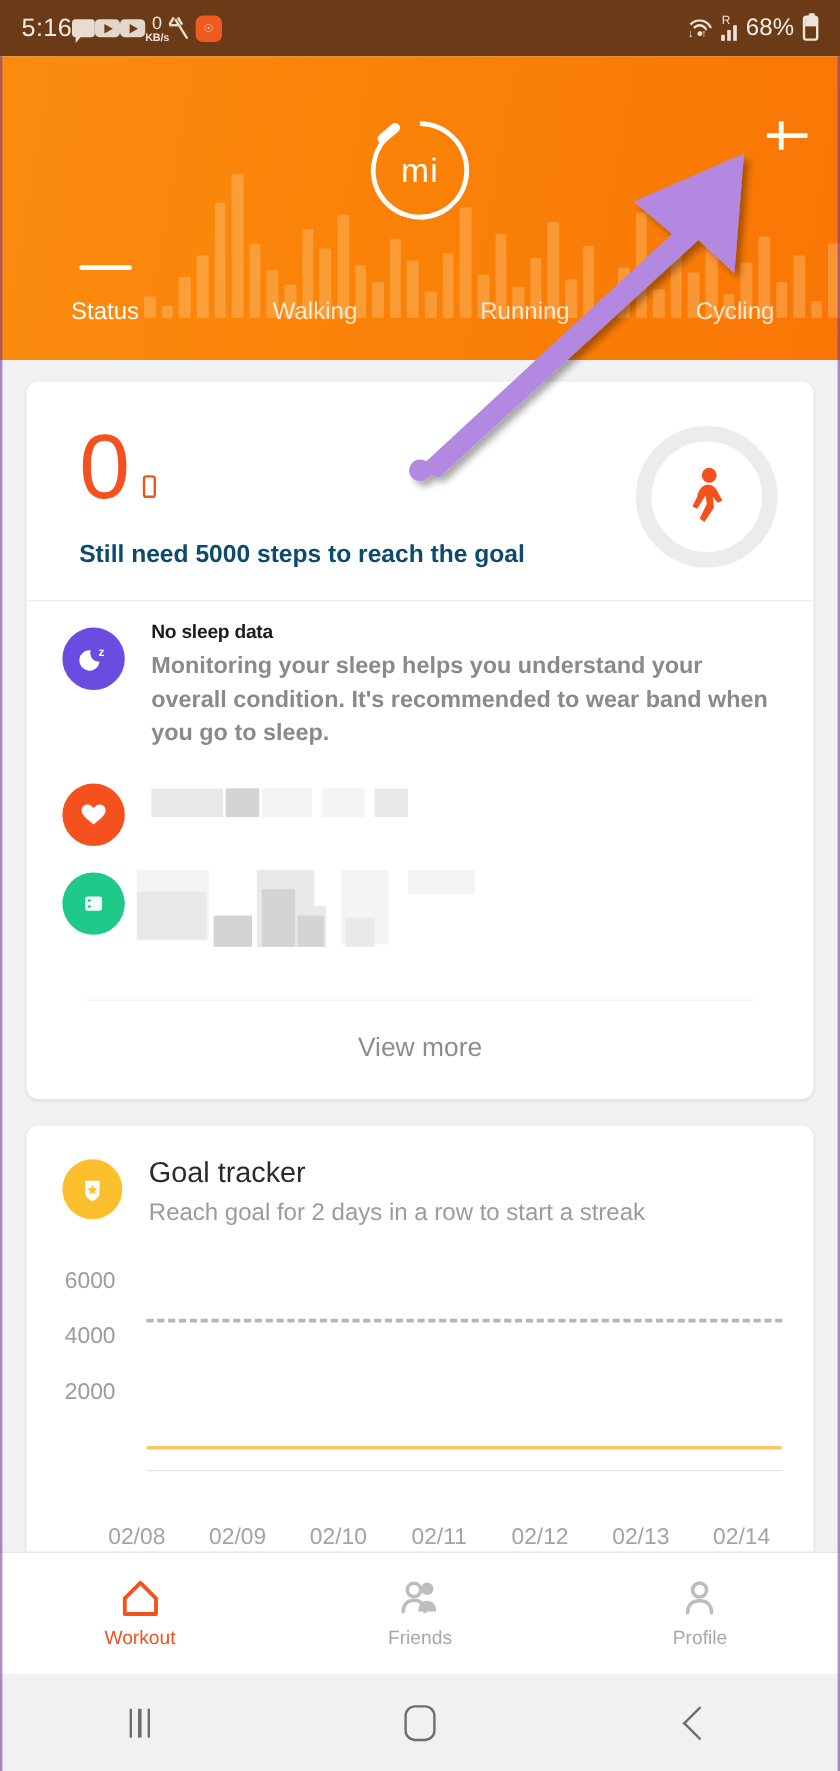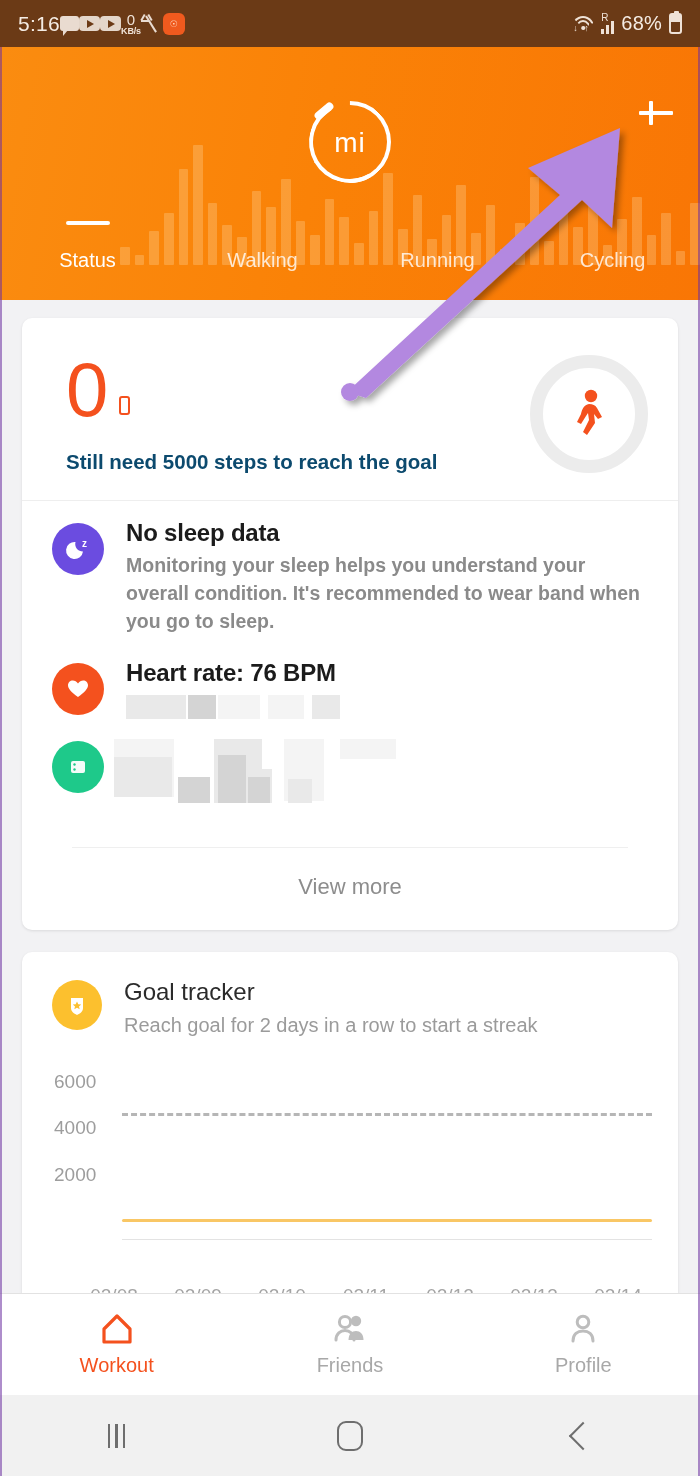--- a/index.html
+++ b/index.html
@@ -352,21 +352,21 @@
     display: flex;
     align-items: center;
     justify-content: center;
     margin-top: 4px;
   }
   .badge-sleep { background: #6b4ce0; }
   .badge-heart { background: #f4511e; border-bottom-left-radius: 6px; }
   .badge-green { background: #1ec98a; border-bottom-right-radius: 6px;}
   .entry .etext { flex: 1; min-width: 0; }
   .entry .etitle {
-    font-size: 24px;
+    font-size: 16px;
     color: #1b1b1b;
     font-weight: bold;
     letter-spacing: -0.2px;
   }
   .entry .edesc {
     font-size: 19.5px;
     color: #8a8a8a;
     font-weight: bold;
     line-height: 1.42;
     margin-top: 5px;
@@ -472,21 +472,21 @@
   }
   .navitem {
     flex: 1;
     display: flex;
     flex-direction: column;
     align-items: center;
     justify-content: center;
     gap: 9px;
     cursor: pointer;
   }
-  .navitem .nlabel { font-size: 20px; color: #a8a8a8; }
+  .navitem .nlabel { font-size: 16px; color: #a8a8a8; }
   .navitem.active .nlabel { color: #f4511e; }
 
   
   #androidnav {
     position: absolute;
     left: 0; top: 1395px;
     width: 700px; height: 81px;
     background: #f1f1f1;
     display: flex;
   }
@@ -678,21 +678,20 @@
         </div>
       </div>
 
       <div class="entry entry-heart">
         <div class="badge badge-heart">
           <svg width="26" height="26" viewBox="0 0 26 26">
             <path d="M13 21 C6 16 3 12.5 3 9.3 C3 6.4 5.2 4.4 7.8 4.4 C9.8 4.4 11.7 5.6 13 7.4 C14.3 5.6 16.2 4.4 18.2 4.4 C20.8 4.4 23 6.4 23 9.3 C23 12.5 20 16 13 21 Z" fill="#ffffff"></path>
           </svg>
         </div>
         <div class="etext">
-          <div class="etitle">Heart rate: 76 BPM</div>
           <div class="esub">
             <span class="redact light" style="left:0px;  top:2px; width:60px; height:24px;"></span>
             <span class="redact" style="left:62px; top:2px; width:28px; height:24px;"></span>
             <span class="redact faint" style="left:92px; top:2px; width:42px; height:24px;"></span>
             <span class="redact faint" style="left:142px;top:2px; width:36px; height:24px;"></span>
             <span class="redact light" style="left:186px;top:2px; width:28px; height:24px;"></span>
           </div>
         </div>
       </div>
 

